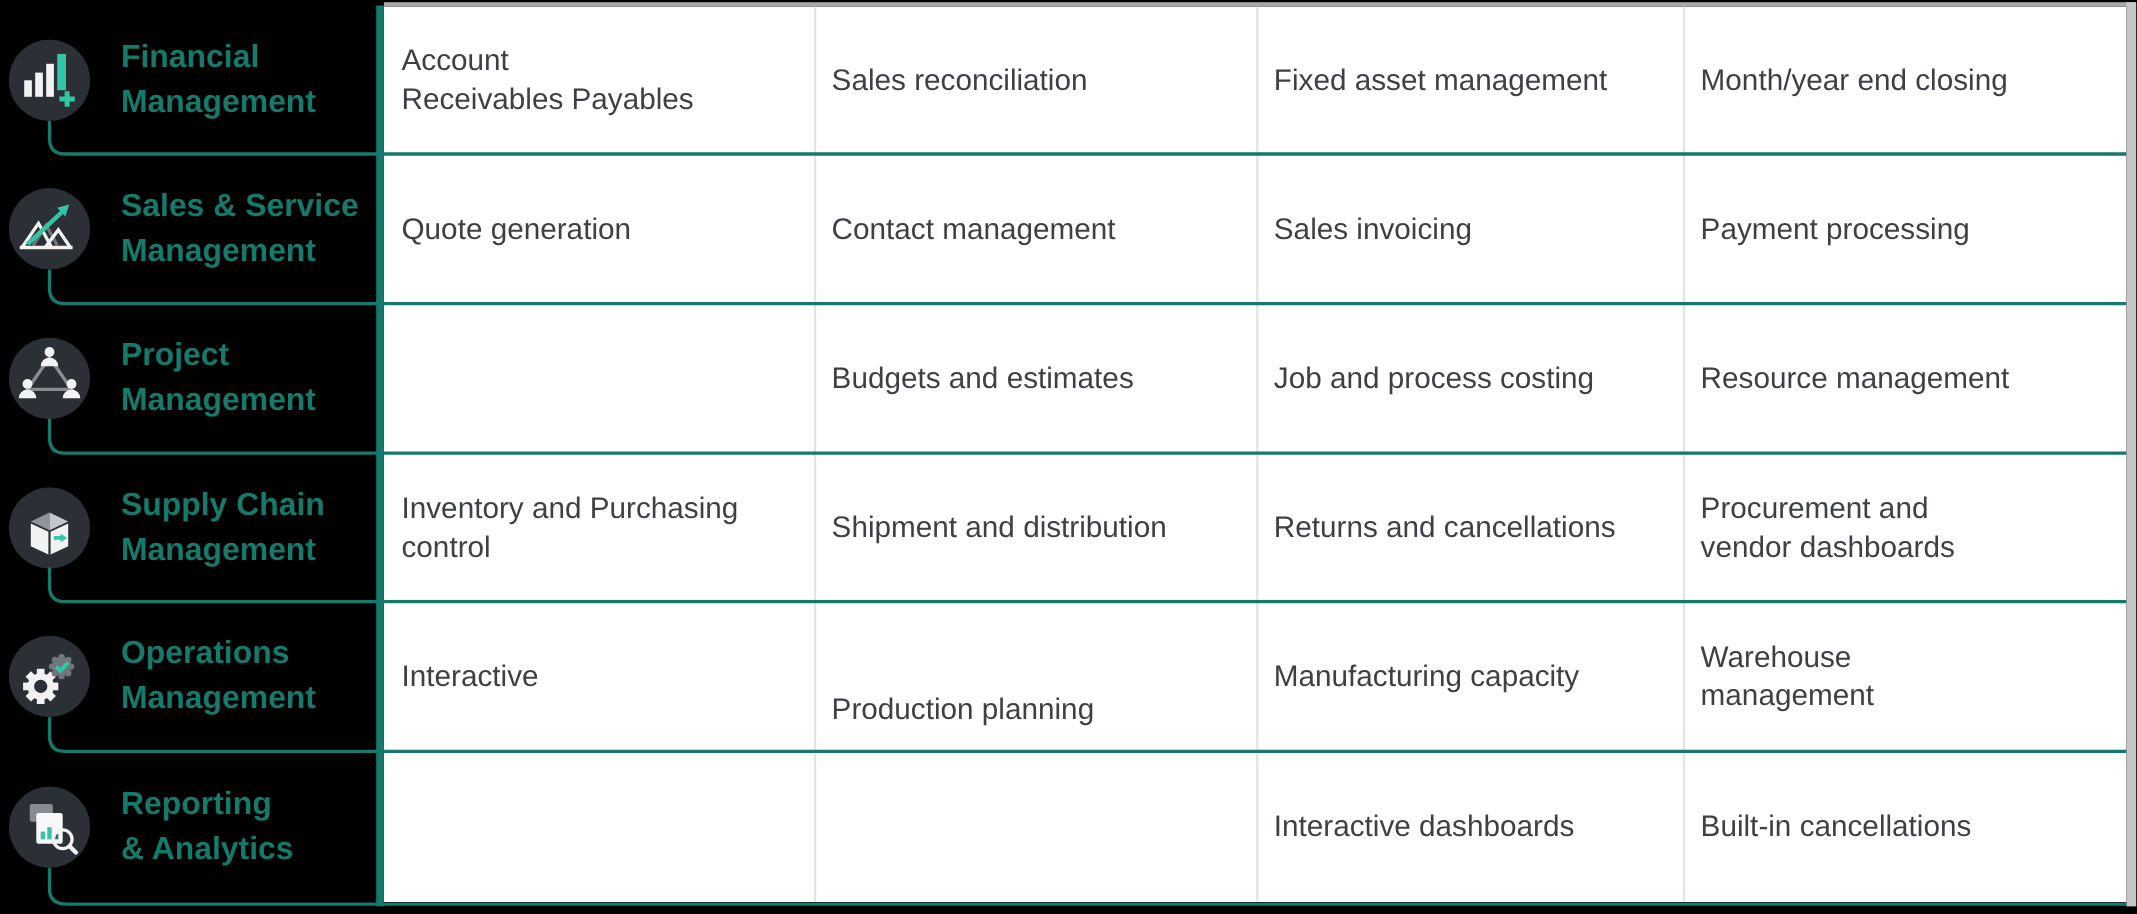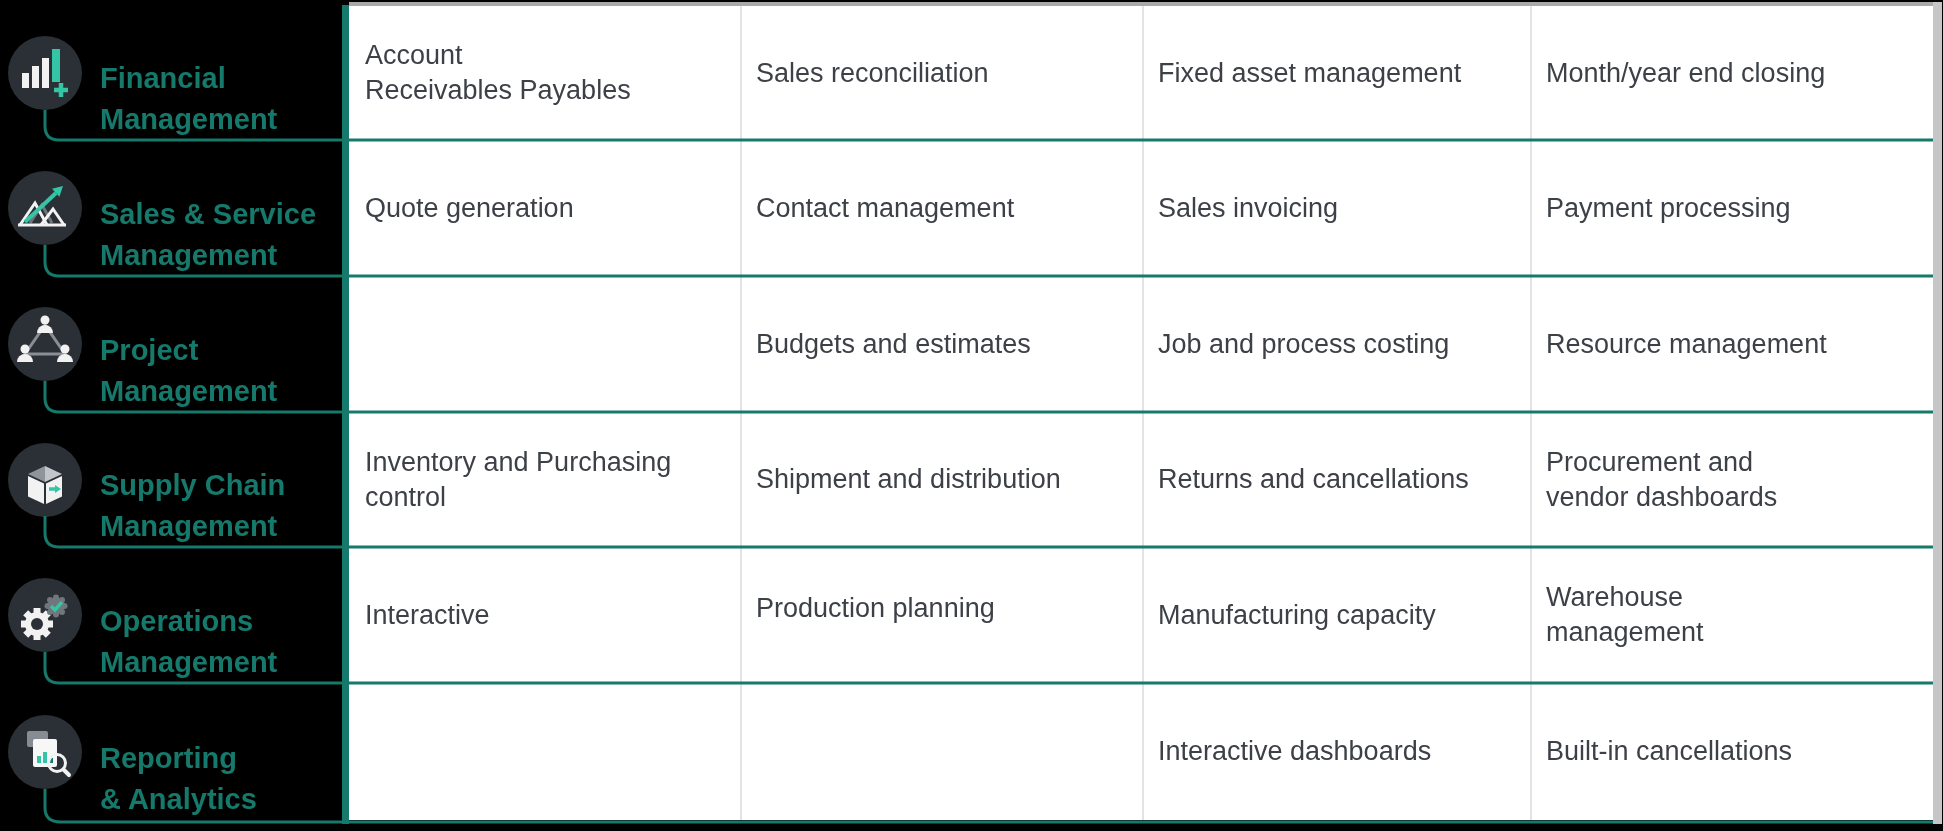--- a/index.html
+++ b/index.html
@@ -3,21 +3,21 @@
 <meta charset="utf-8">
 <style>
   html,body{margin:0;padding:0;background:#000;}
   .canvas{position:relative;width:1943px;height:831px;background:#000;overflow:hidden;
           font-family:"Liberation Sans", sans-serif;}
   .table-bg{position:absolute;left:349px;top:6px;width:1584px;height:814px;background:#ffffff;}
   .border-top{position:absolute;left:349px;top:2px;width:1592px;height:4px;background:#a9a9a9;}
   .border-right{position:absolute;left:1933px;top:2px;width:9px;height:822px;background:#c6c6c6;}
   .col-sep{position:absolute;top:6px;width:2px;height:814px;background:#e3e3e3;}
   .overlay{position:absolute;left:0;top:0;width:1943px;height:831px;pointer-events:none;}
-  .side{position:absolute;left:0;width:342px;display:flex;align-items:flex-end;}
+  .side{position:absolute;left:0;width:342px;display:flex;align-items:center;padding-left:10px;}
   .icon-circle{position:absolute;left:8px;top:50%;transform:translateY(-50%);width:74px;height:74px;}
   .side-label{margin-left:100px;font-weight:bold;font-size:29px;line-height:41px;
               color:#15796b;white-space:pre-line;}
   .cell{position:absolute;display:flex;align-items:center;box-sizing:border-box;
         padding-left:16px;padding-right:8px;font-size:27px;line-height:35px;
         color:#3d4147;white-space:pre-line;}
 </style>
 </head>
 <body>
 
@@ -129,21 +129,21 @@
         <circle cx="42" cy="34" r="3"></circle>
           <circle cx="54" cy="34" r="3"></circle>
         <circle cx="48" cy="28" r="8.5"></circle>
       </g>
       <polyline points="43,28 47,32 54,24" stroke="#34c5a6" stroke-width="3.5" fill="none"></polyline>
     </svg>
     <div class="side-label">Operations
 Management</div>
   </div>
   <div class="cell" style="left:349px;top:547px;width:391px;height:136px">Interactive</div>
-  <div class="cell" style="left:740px;top:540px;width:452px;height:136px">Production planning</div>
+  <div class="cell" style="left:740px;top:577px;width:452px;height:136px">Production planning</div>
   <div class="cell" style="left:1142px;top:547px;width:388px;height:136px">Manufacturing capacity</div>
   <div class="cell" style="left:1530px;top:547px;width:403px;height:136px">Warehouse
 management</div>
 
   <div class="side" style="top:683px;height:137px">
     <svg class="icon-circle" viewBox="0 0 74 74">
       <circle cx="37" cy="37" r="37" fill="#2b3036"></circle>
       <rect x="19" y="16" width="21" height="16" rx="2" fill="#868c91"></rect>
       <rect x="25" y="24" width="24" height="28" rx="2" fill="#f7f7f7"></rect>
       <rect x="29" y="41" width="4" height="7" fill="#34c5a6"></rect>

